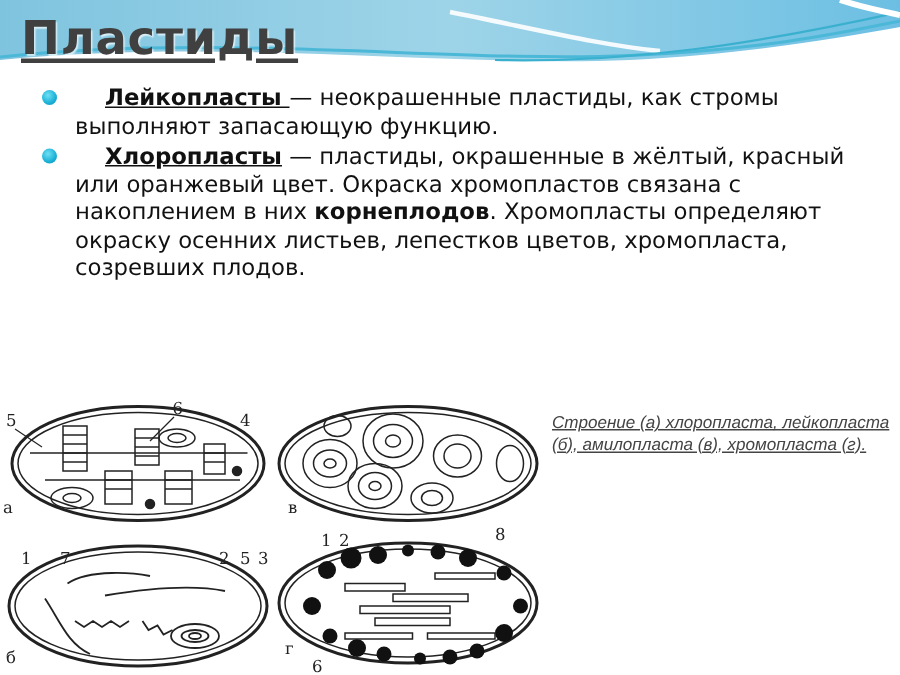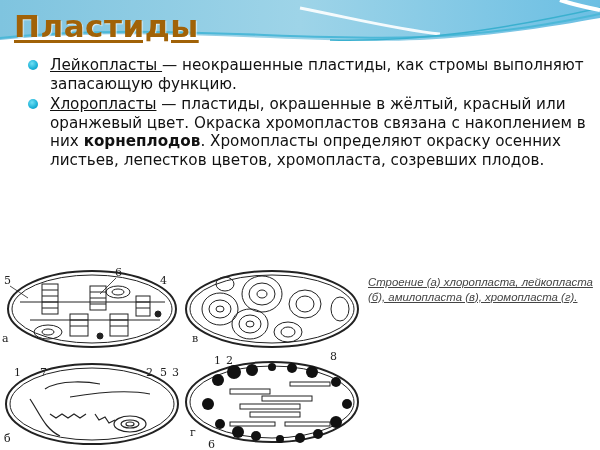--- a/index.html
+++ b/index.html
@@ -5,33 +5,33 @@
   * { box-sizing: border-box; margin: 0; padding: 0; }
   html, body { width: 600px; height: 450px; overflow: hidden; background: #ffffff; }
   body { position: relative; font-family: "DejaVu Sans", sans-serif; color: #111; }
 
   .header-bg { position: absolute; left: 0; top: 0; width: 600px; height: 60px; overflow: hidden; }
   .header-bg svg { display: block; }
 
   .title {
     position: absolute; left: 14px; top: 8px;
     font-family: "DejaVu Sans", sans-serif; font-weight: bold;
-    font-size: 31px; color: #a16207; text-decoration: underline;
+    font-size: 31px; color: #404040; text-decoration: underline;
     text-decoration-thickness: 3px; text-underline-offset: 3px;
     letter-spacing: 0.5px;
     text-shadow: 1px 1px 1px rgba(255,255,255,0.7);
   }
 
   .bullets { position: absolute; left: 28px; top: 56px; width: 568px; }
   .bullet-item { position: relative; padding-left: 22px; font-size: 15.2px; line-height: 18.5px; margin-bottom: 2px; }
   .bullet-dot {
     position: absolute; left: 0; top: 4px; width: 10px; height: 10px; border-radius: 50%;
     background: radial-gradient(circle at 40% 35%, #6fe0f5, #1ab0d6 60%, #0d8fb5);
   }
-  .term { font-weight: normal; text-decoration: underline; }
+  .term { font-weight: bold; text-decoration: underline; margin-left: 20px; }
   .bold { font-weight: bold; }
 
   .figure { position: absolute; left: 0; top: 264px; width: 360px; height: 186px; }
   .figure svg { display: block; }
 
   .caption { position: absolute; left: 368px; top: 275px; width: 228px;
     font-family: "Liberation Sans", sans-serif; font-style: italic; font-size: 11.4px; line-height: 14.5px; color: #444; text-decoration: underline; }
   .caption p { margin-bottom: 9px; }
 </style>
 </head>

